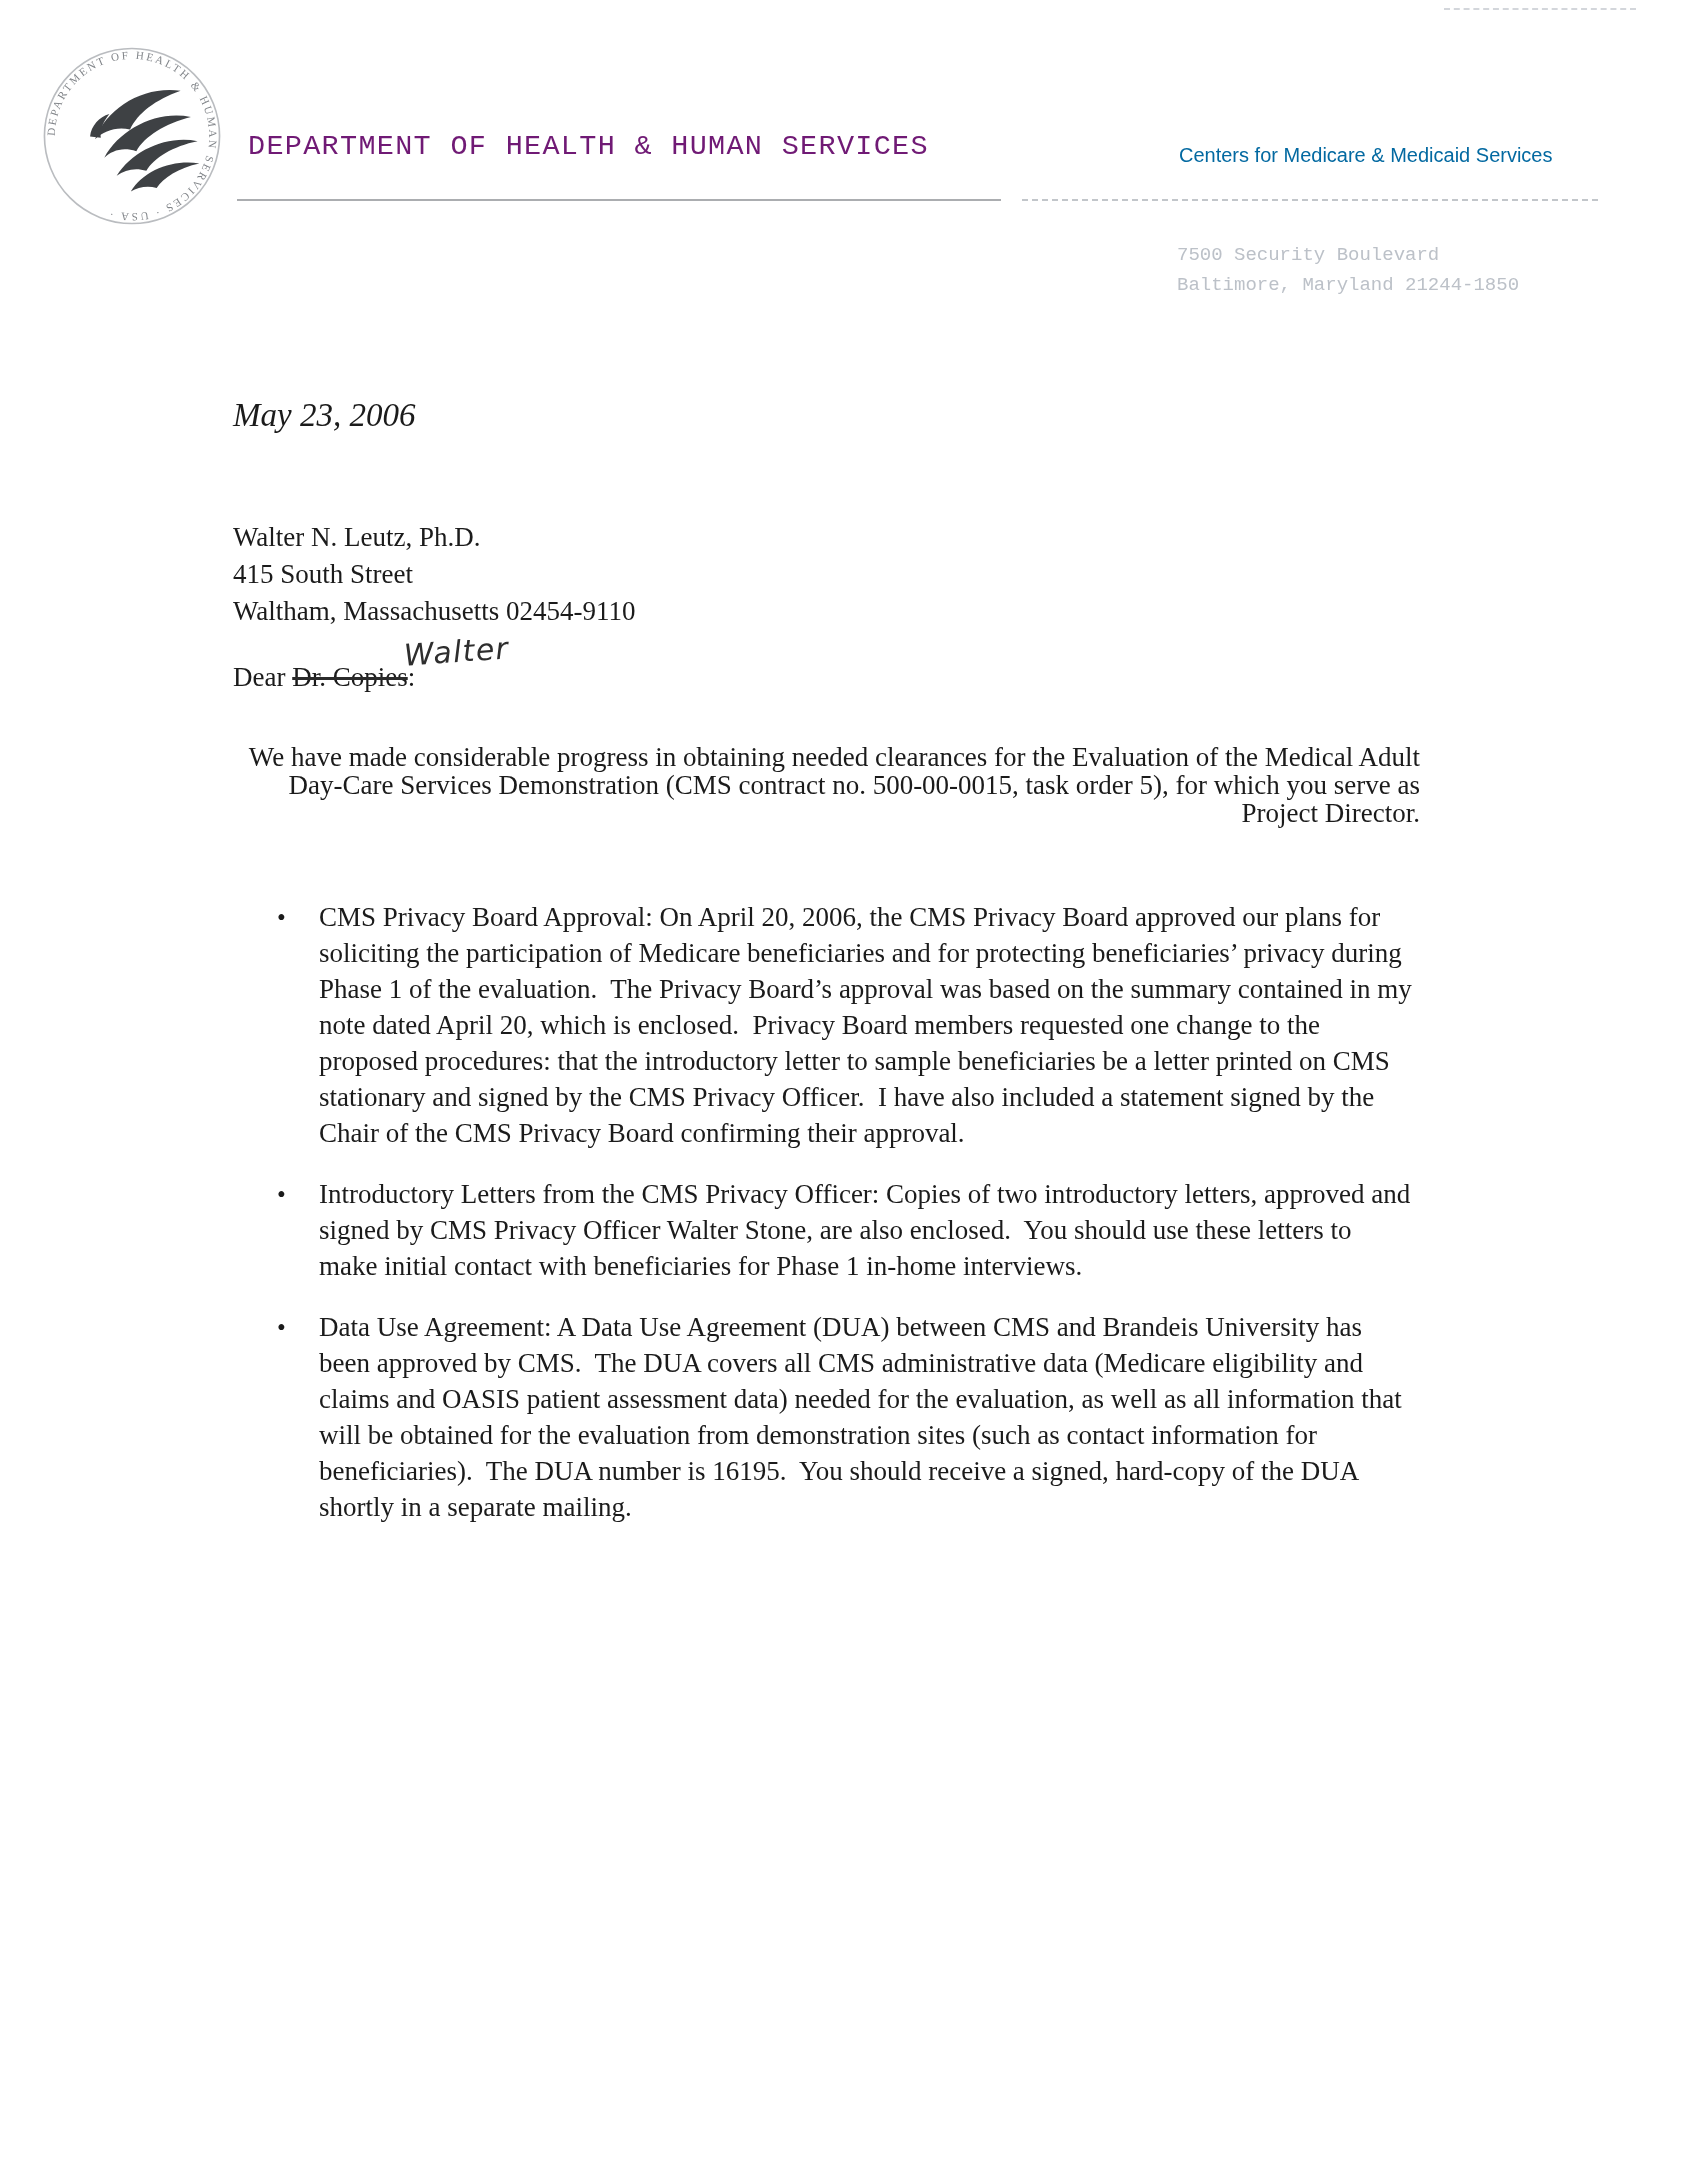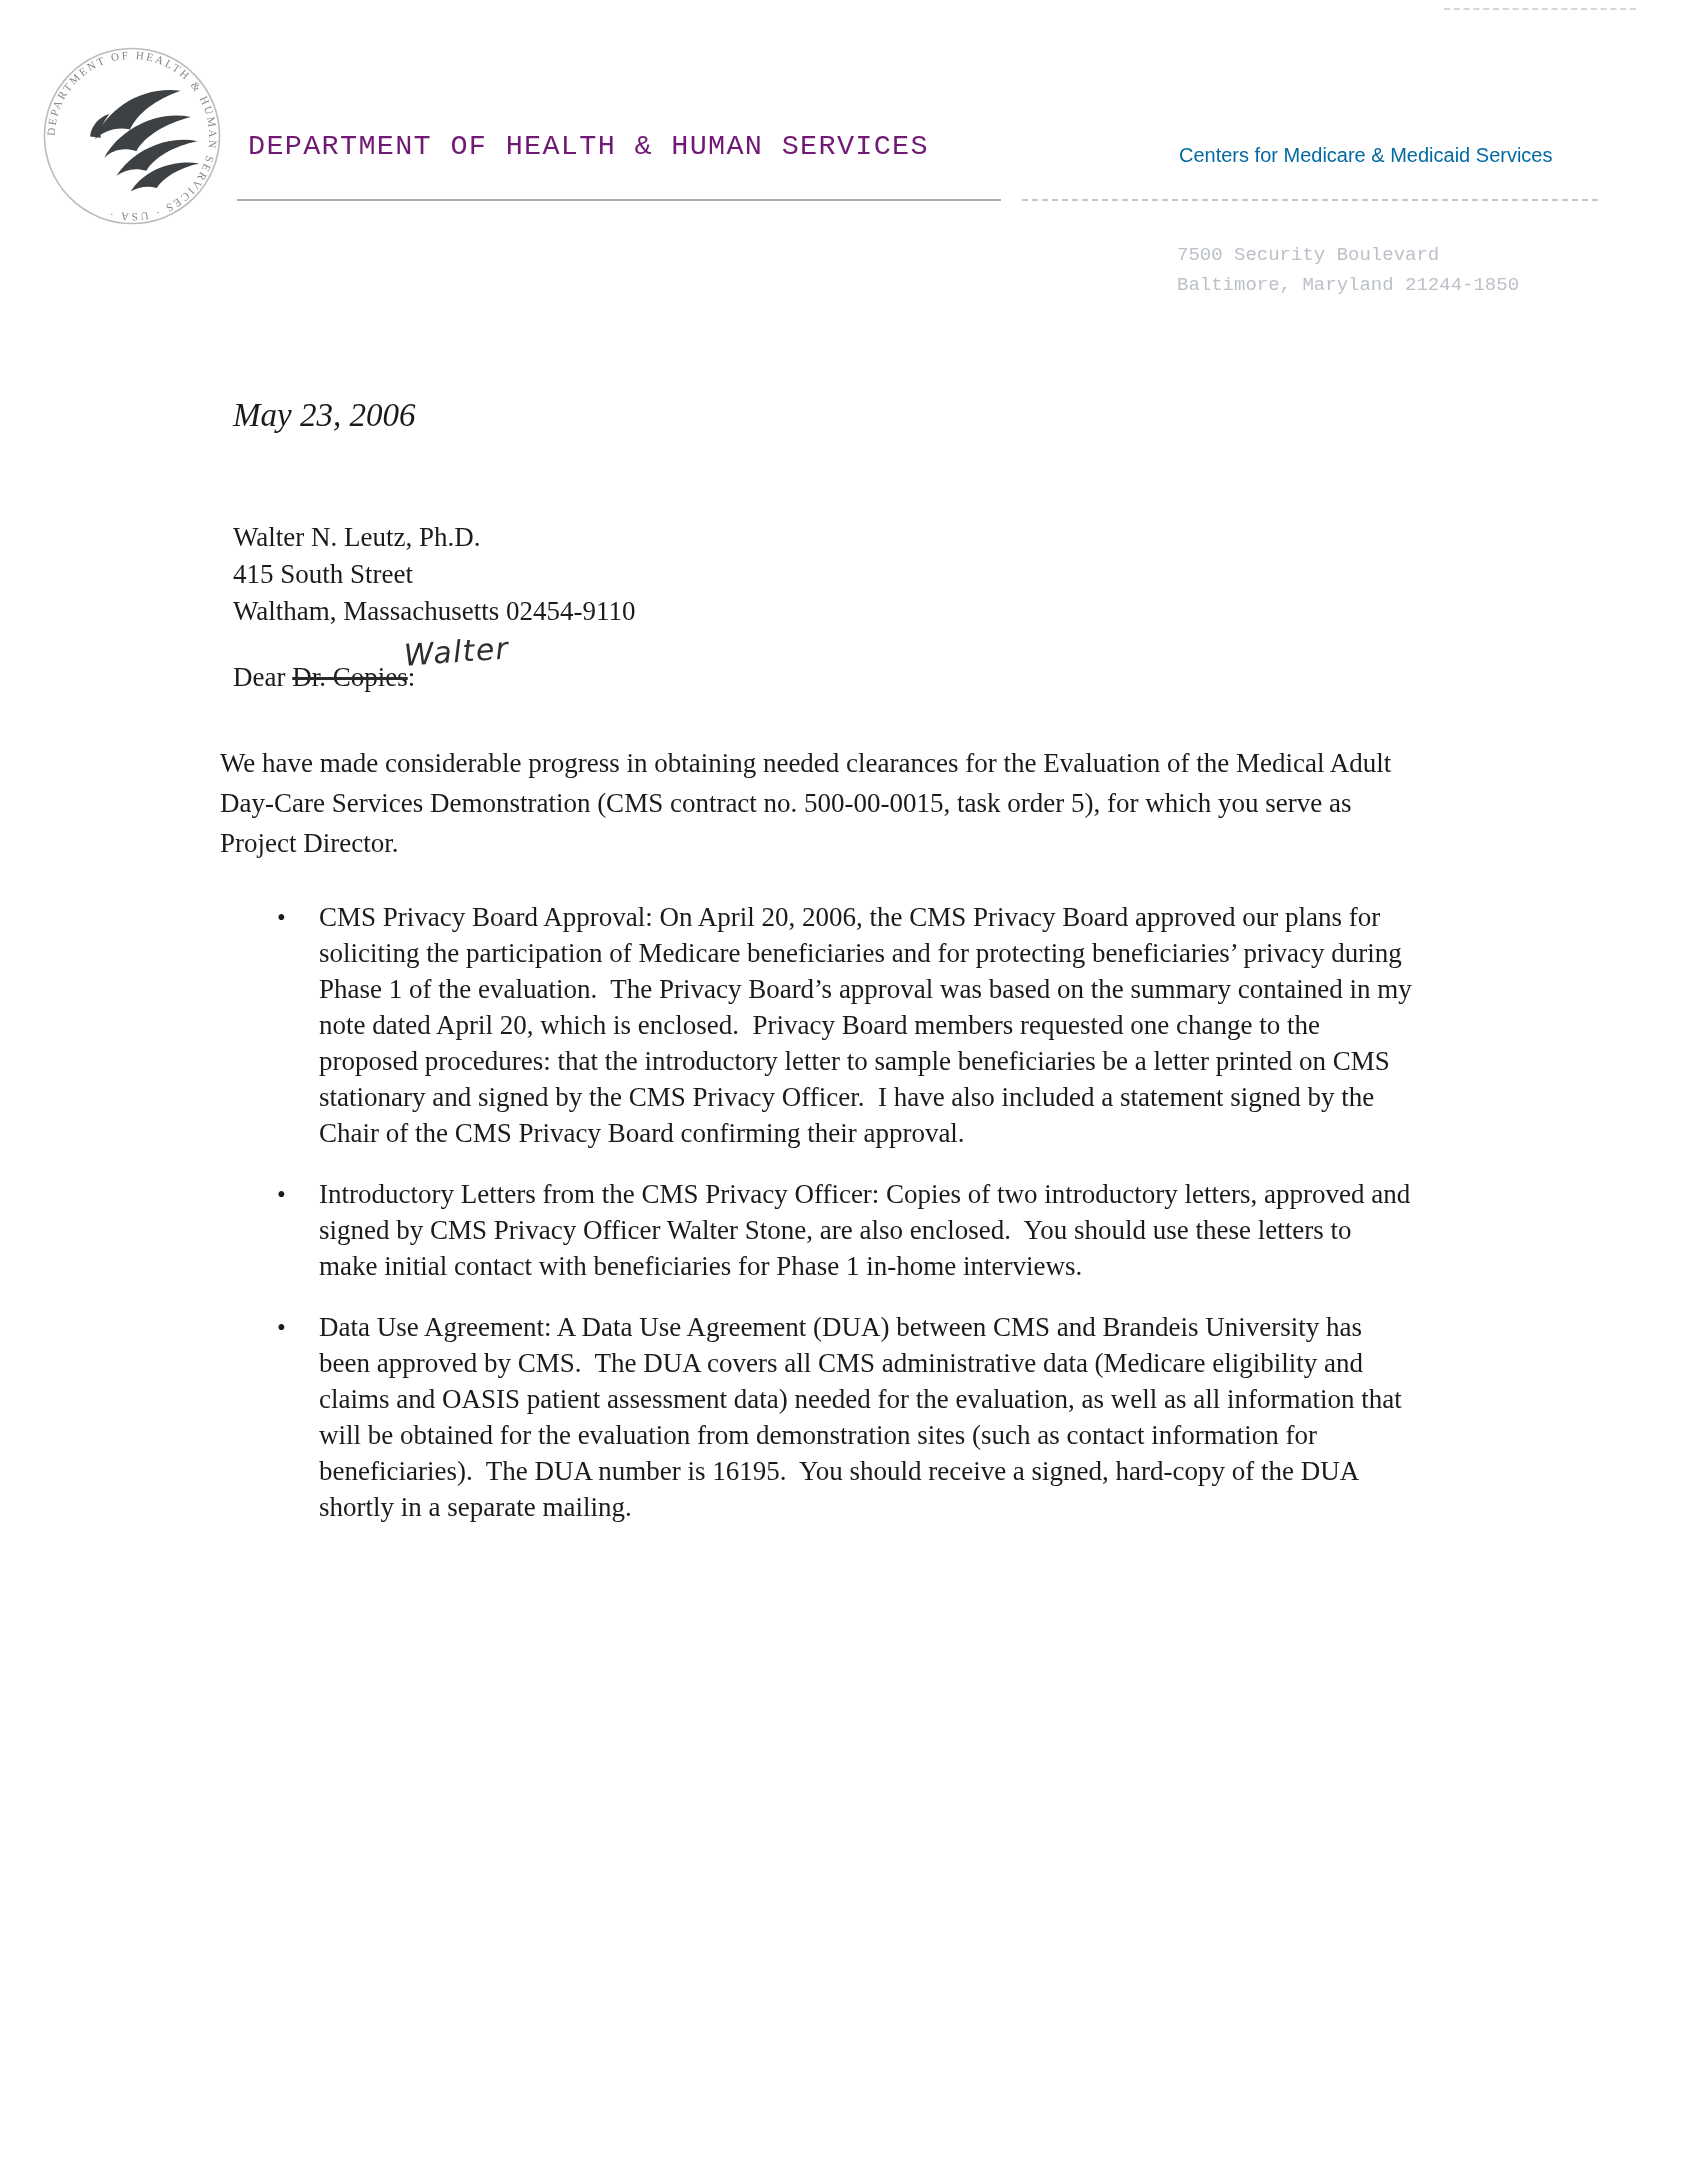--- a/index.html
+++ b/index.html
@@ -51,22 +51,22 @@
     text-decoration-thickness:2.6px;
     text-decoration-color:#2a2a2a;
   }
   .handwritten{
     position:absolute;left:171px;top:-28px;
     font-family:"DejaVu Sans", sans-serif;
     font-style:italic;font-size:30px;color:#2e2e2e;
     transform:rotate(-4deg);letter-spacing:1.3px;white-space:nowrap;
   }
   .intro{
-    position:absolute;left:220px;top:743px;width:1191px;
-    font-size:27px;line-height:40px;margin:0;white-space:pre-wrap;
+    position:absolute;left:229px;top:743px;width:1191px;
+    font-size:27px;line-height:28px;margin:0;white-space:pre-wrap;text-align:right;
   }
   .bullets{position:absolute;left:277px;top:899px;width:1138px;}
   .bullet{display:flex;margin-bottom:25px;}
   .bullet-marker{
     flex:0 0 42px;font-size:25px;line-height:36px;
     padding-top:1.3px;
   }
   .bullet-text{
     flex:1 1 auto;font-size:27px;line-height:36px;white-space:pre-wrap;
   }

